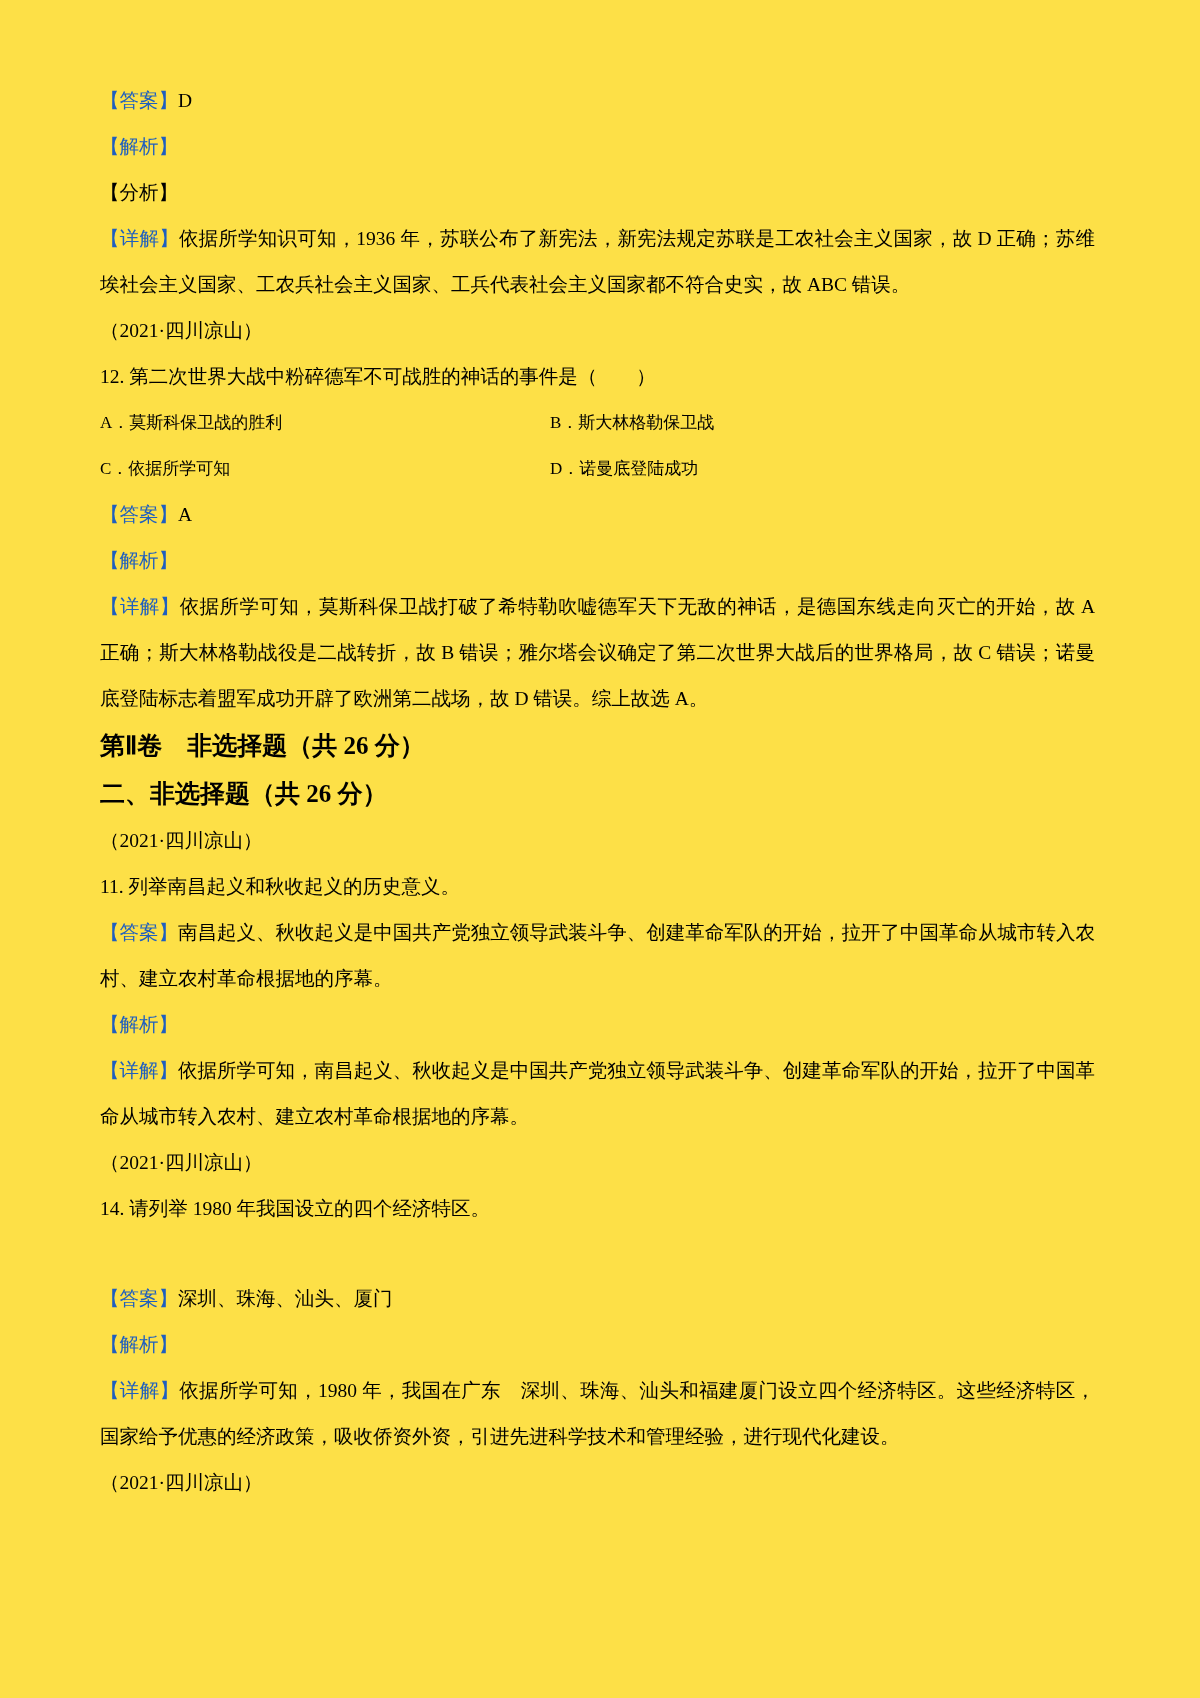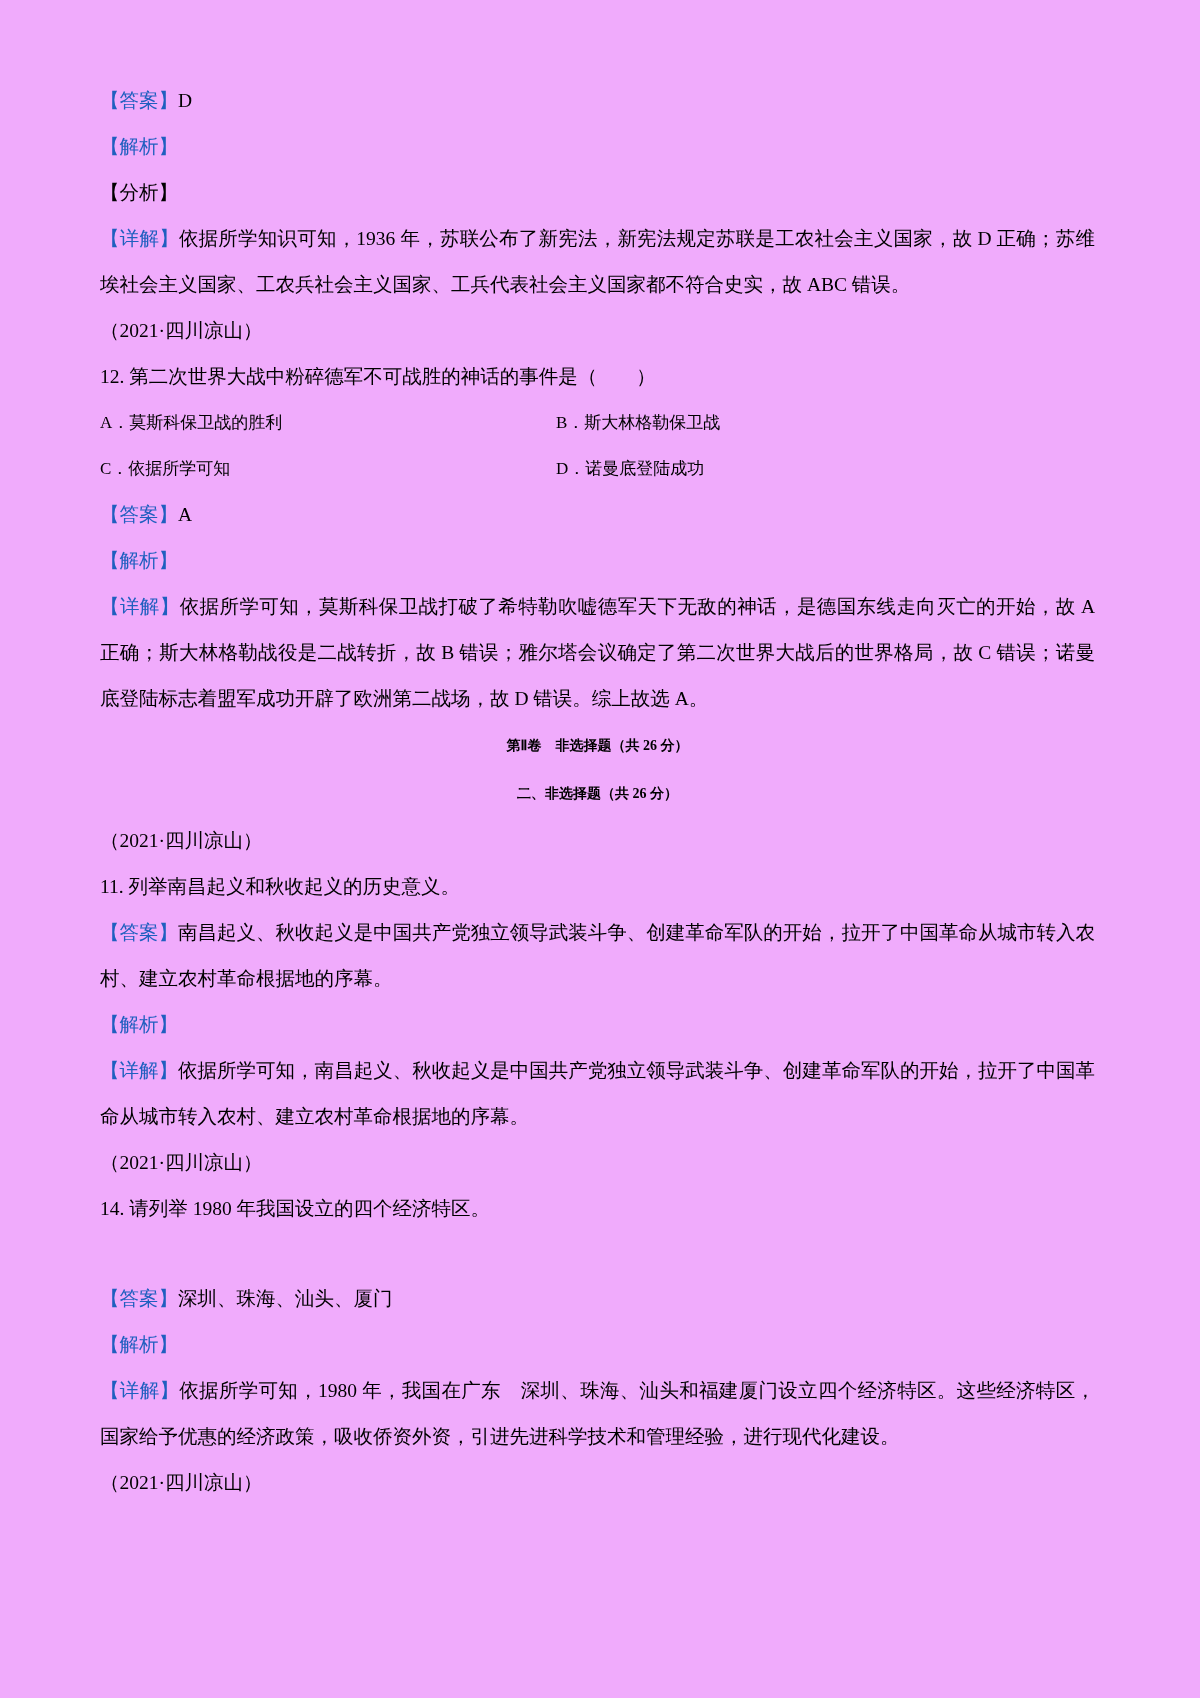--- a/index.html
+++ b/index.html
@@ -11,51 +11,49 @@
     width: 1200px;
     min-height: 1698px;
     font-family: "Liberation Serif", serif;
     color: #000000;
   }
   .page {
     width: 1200px;
     min-height: 1698px;
     box-sizing: border-box;
     padding: 78px 105px 40px 100px;
-    background: #f0abfc;
+    background: #fde047;
   }
   .para {
     font-size: 19.5px;
     line-height: 46px;
     margin: 0;
     text-align: justify;
     text-justify: inter-ideograph;
   }
   .tag {
     color: #1f5fbf;
   }
   .center {
-    text-align: center;
     font-weight: bold;
-    font-size: 14px;
+    font-size: 25px;
     line-height: 48px;
     margin: 0;
   }
   .opt-row {
     display: flex;
     font-size: 17px;
     line-height: 46px;
   }
   .opt-a {
     width: 450px;
     flex: 0 0 450px;
   }
   .opt-b {
     flex: 1 1 auto;
-    margin-left: 6px;
   }
   .gap {
     height: 44px;
   }
 </style>
 </head>
 <body>
 
 <div class="page">
 

